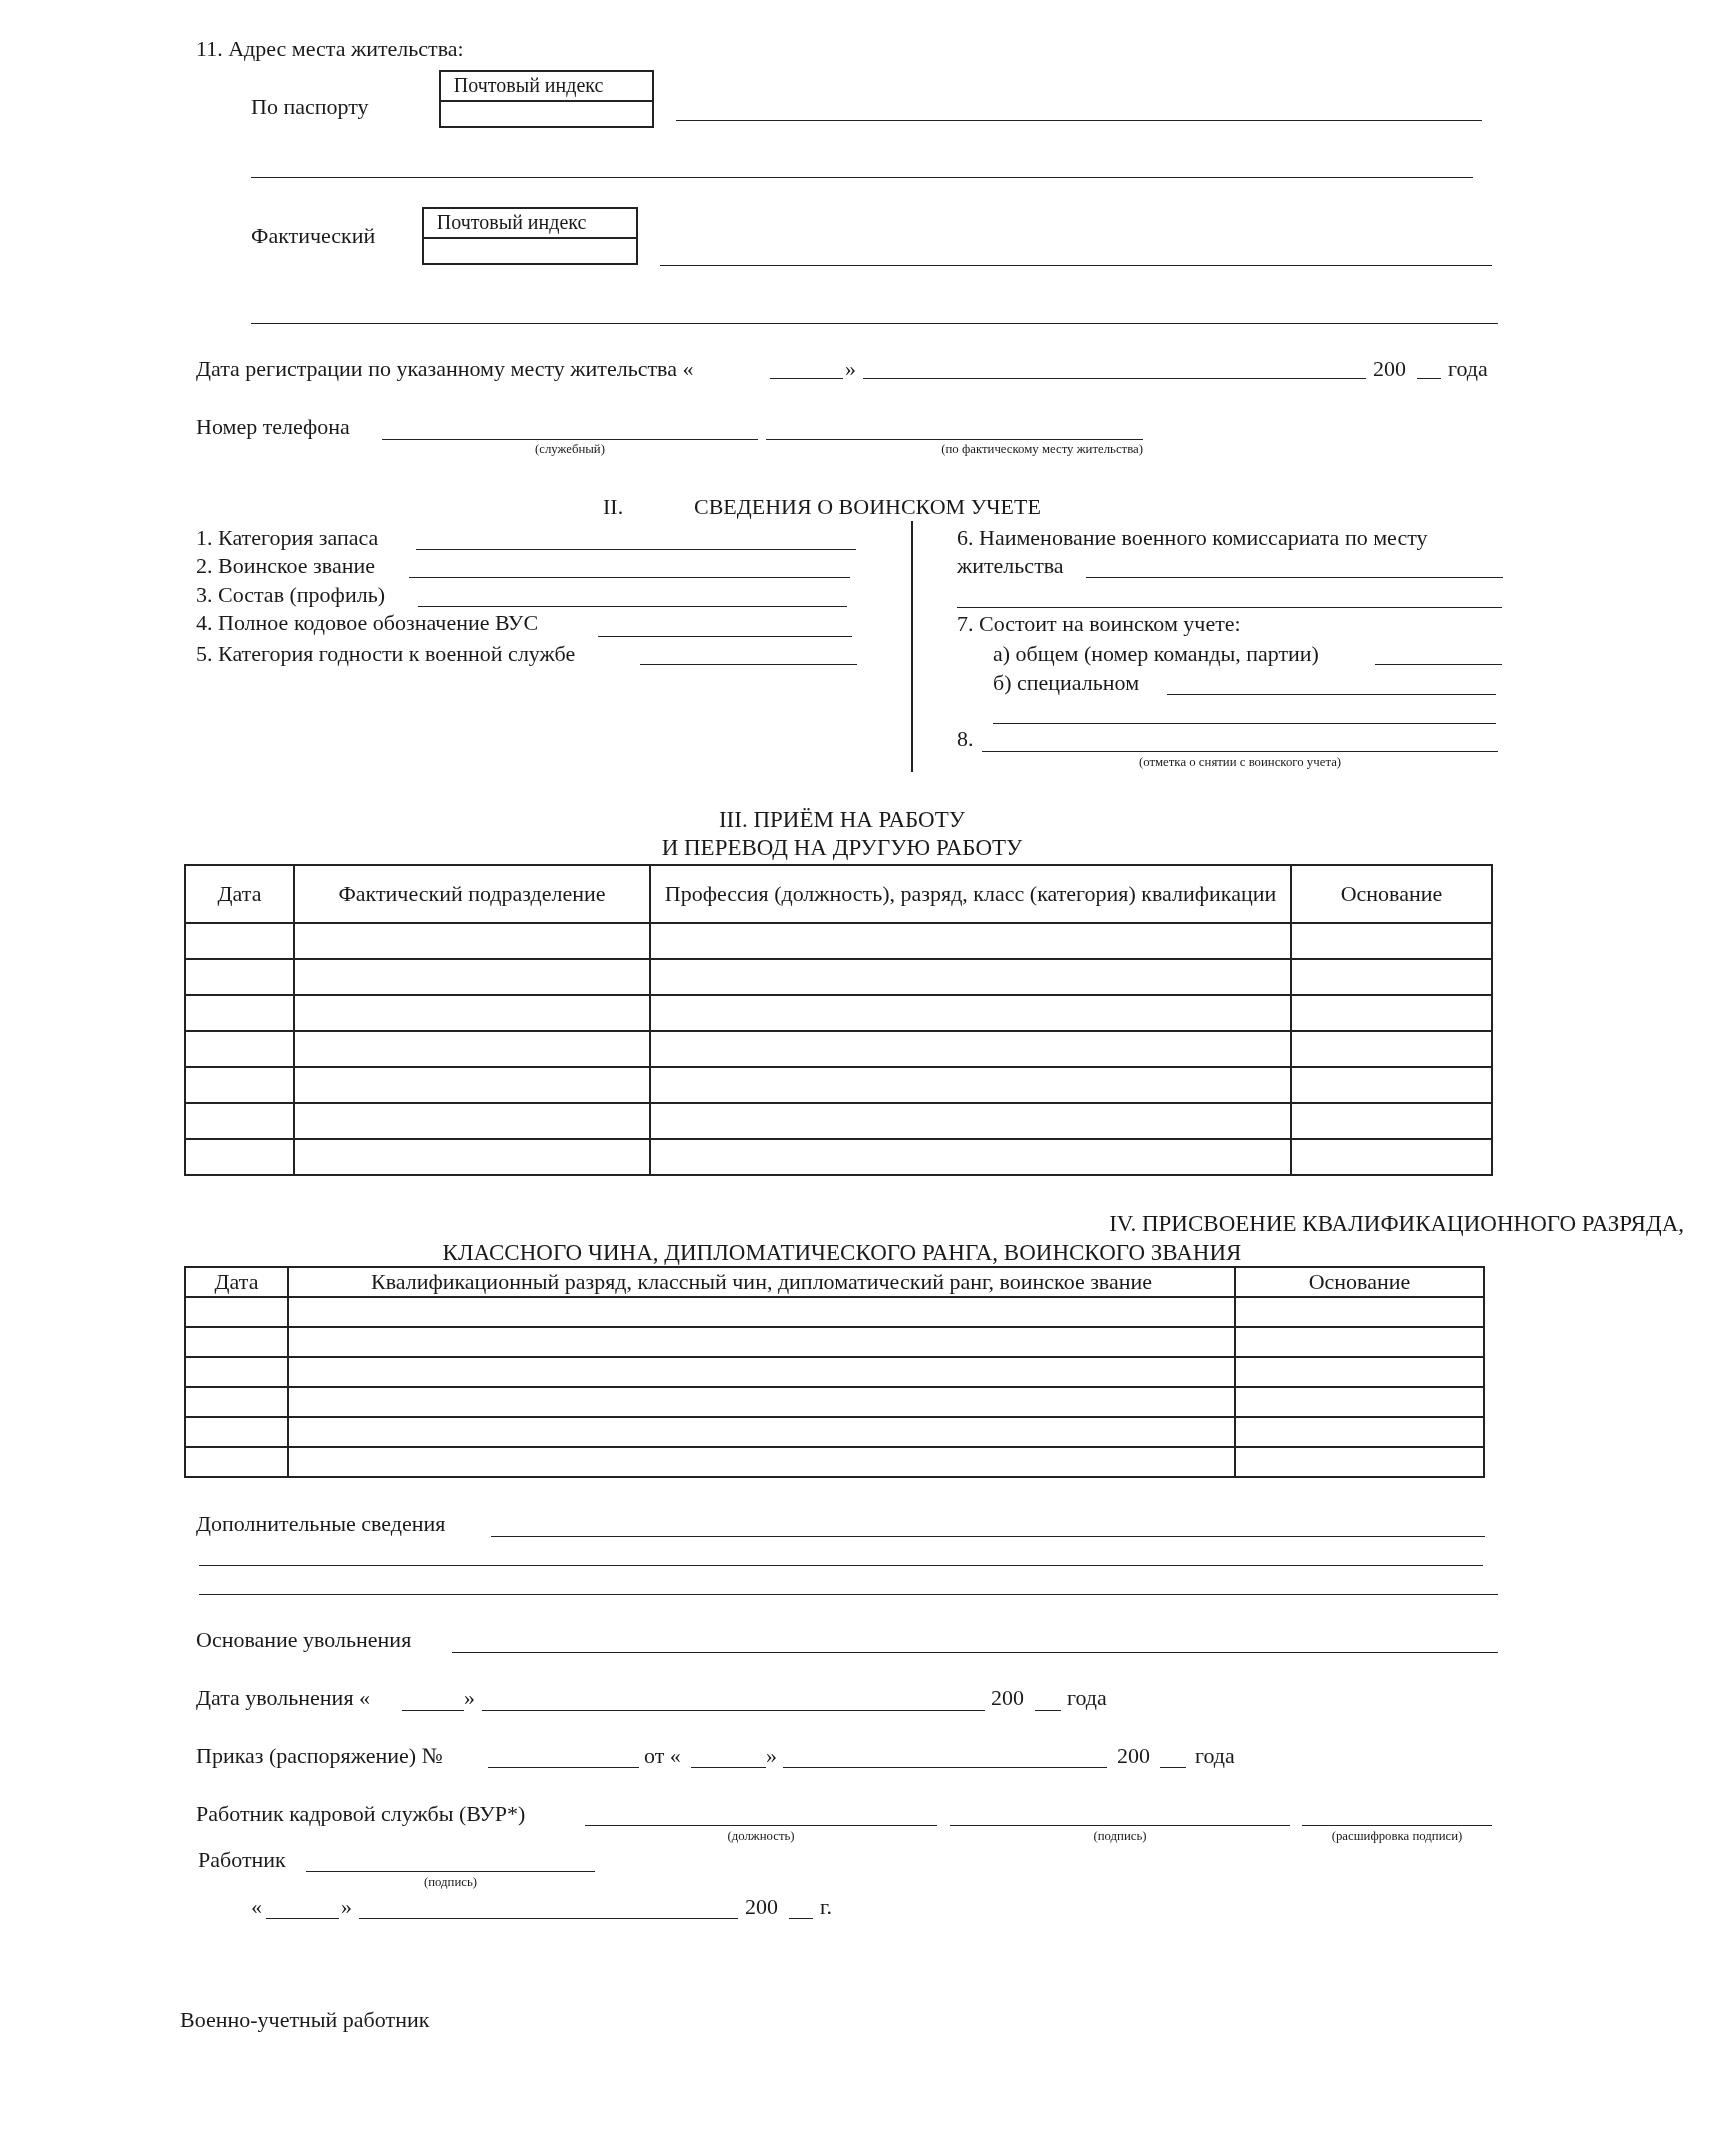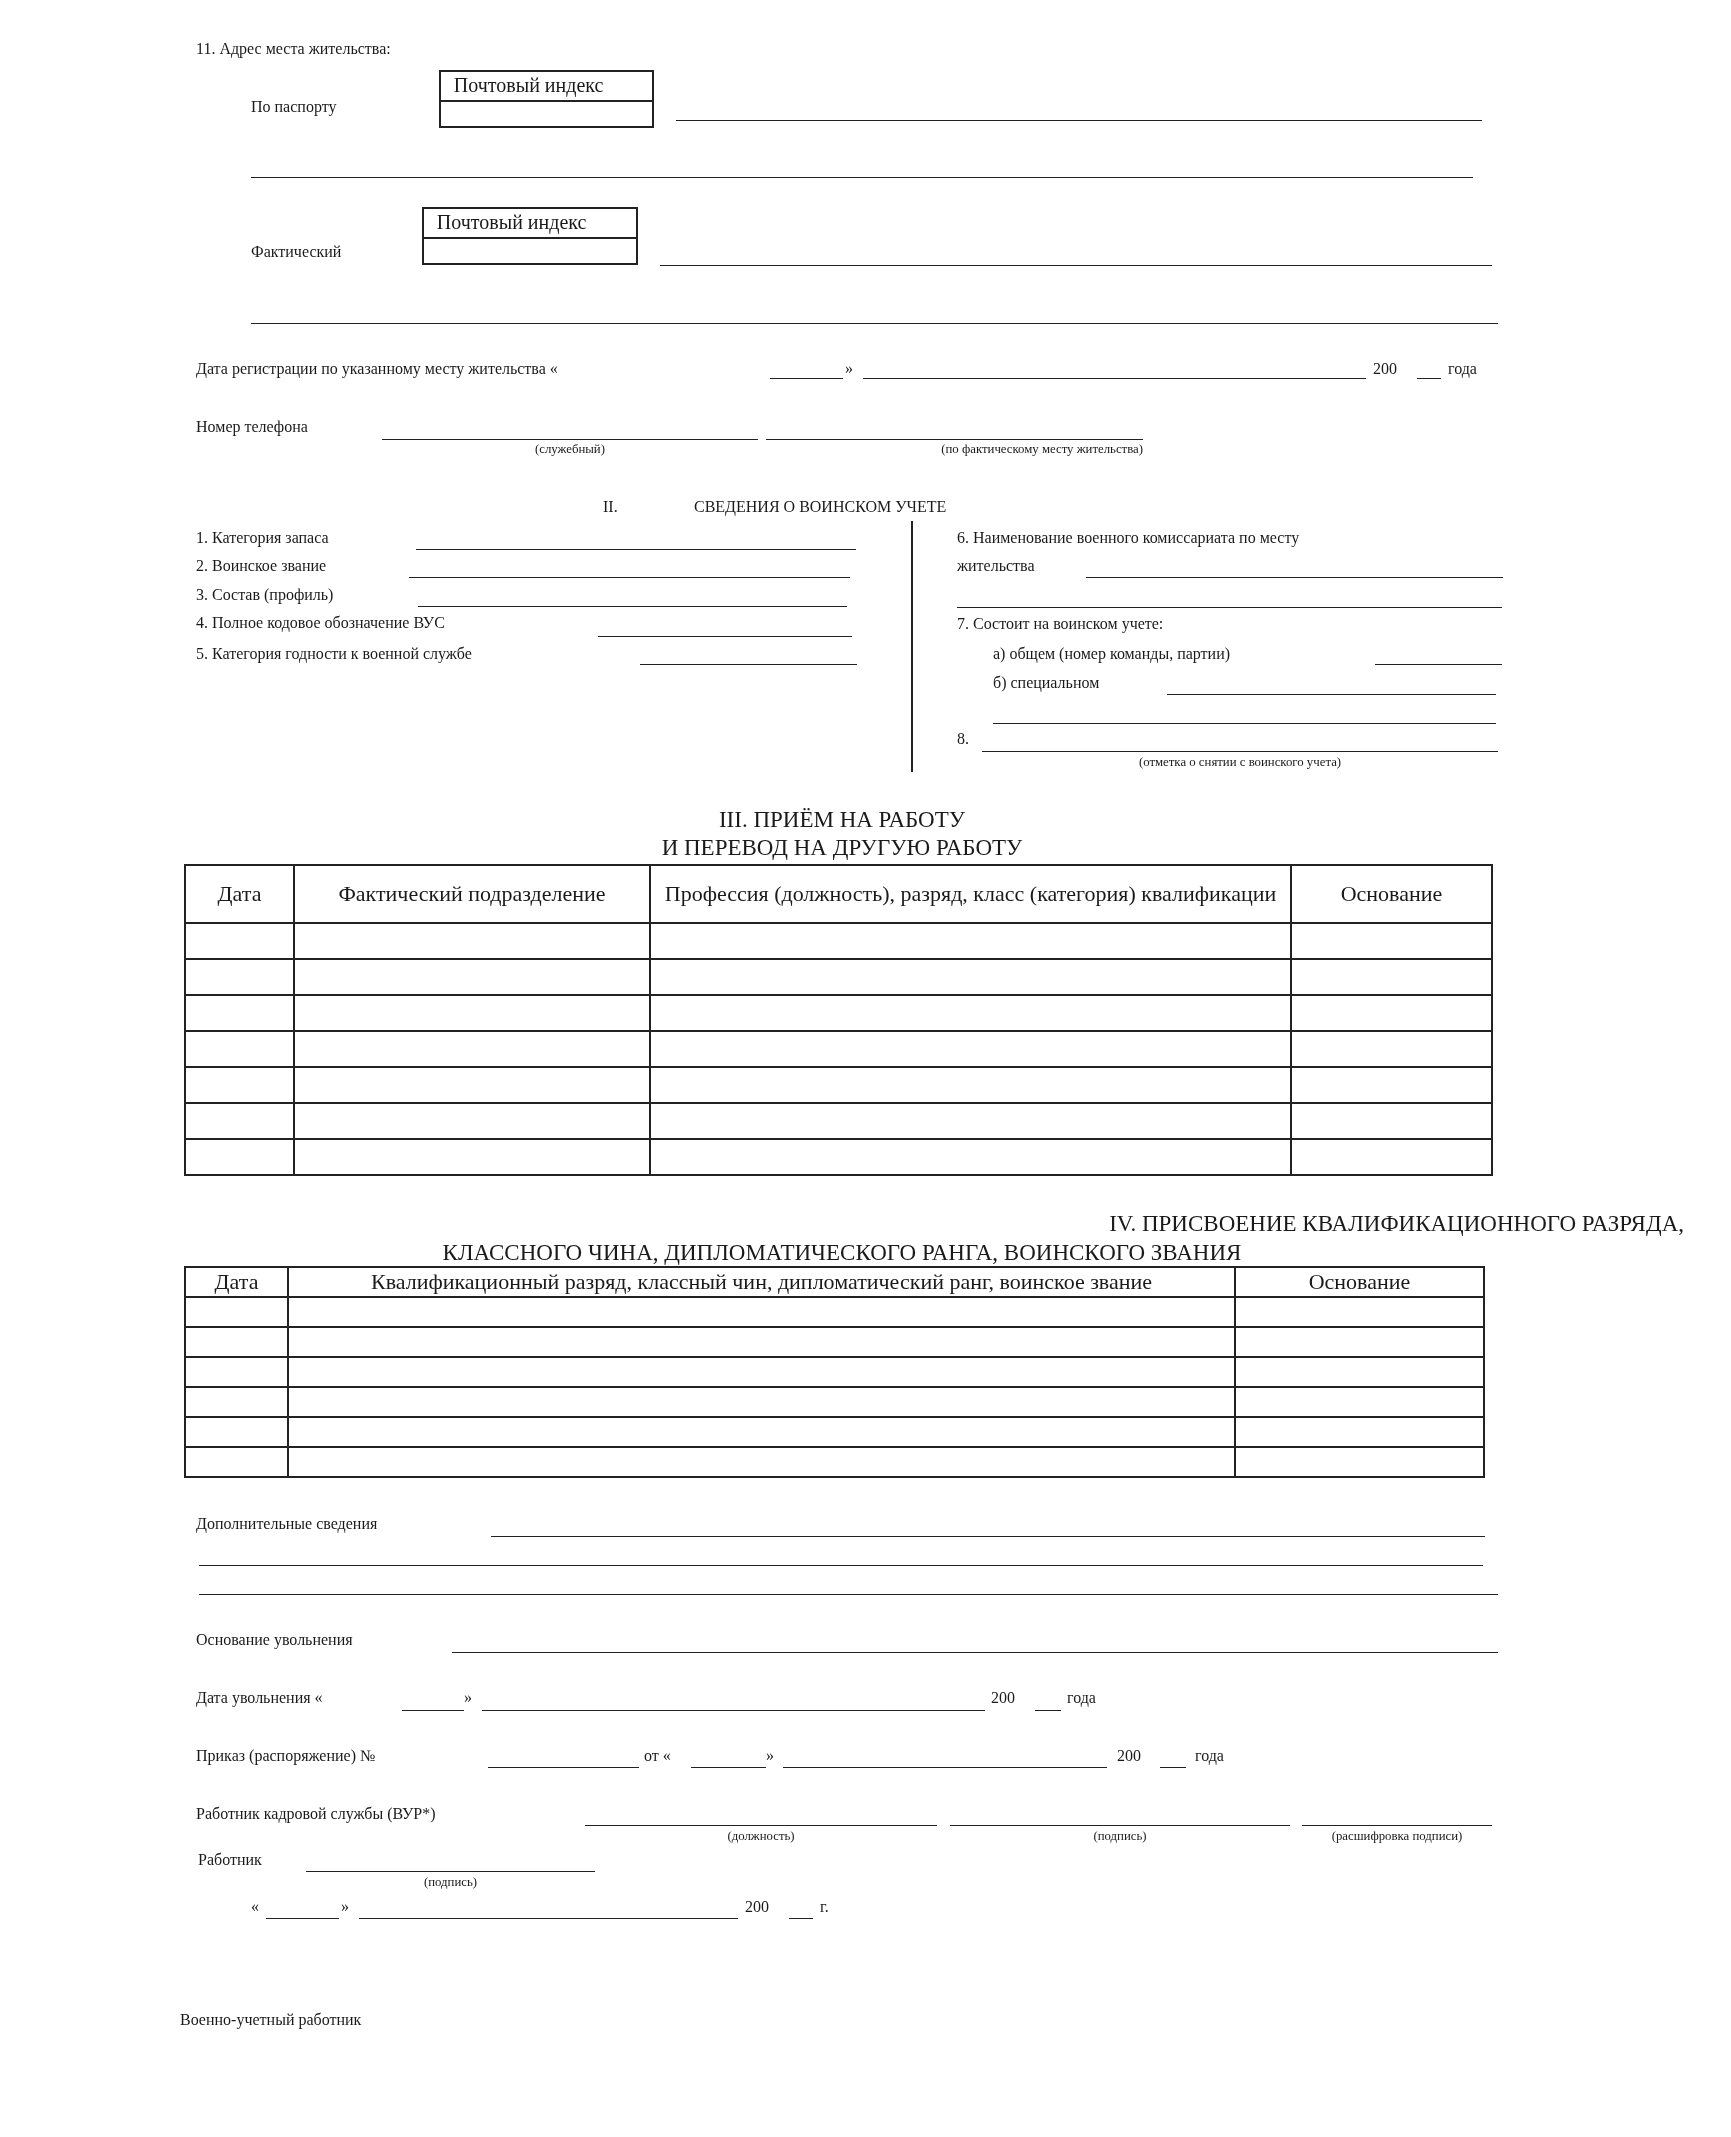--- a/index.html
+++ b/index.html
@@ -1,17 +1,17 @@
 <!DOCTYPE html>
 <html style="font-size:14.6px"><head>
 <meta charset="utf-8">
 <style>
   html,body{margin:0;padding:0;background:#fff;}
   body{width:1732px;height:2137px;position:relative;overflow:hidden;font-family:"Liberation Serif","DejaVu Serif",serif;color:#1a1a1a;}
-  .t{position:absolute;font-size:16px;line-height:27.4px;white-space:nowrap;}
+  .t{position:absolute;font-size:22px;line-height:27.4px;white-space:nowrap;}
   .s{position:absolute;font-size:12.8px;line-height:14.6px;white-space:nowrap;text-align:center;}
   .ln{position:absolute;height:0;border-top:1.8px solid #222;}
   .vl{position:absolute;width:0;border-left:2.7px solid #222;}
   .box{position:absolute;border:2.7px solid #222;box-sizing:border-box;}
   .box .hdr{height:28px;border-bottom:2.7px solid #222;font-size:20px;line-height:27.4px;padding-left:12.8px;white-space:nowrap;}
   .center{position:absolute;left:0;width:1684px;text-align:center;font-size:23px;line-height:27.4px;}
   table.grid{position:absolute;border-collapse:collapse;table-layout:fixed;}
   table.grid td,table.grid th{border:2.7px solid #222;font-weight:normal;font-size:22px;line-height:24px;text-align:center;padding:0 3.7px;vertical-align:middle;}
 </style>
 </head>
@@ -20,21 +20,21 @@
 <div class="t" style="left:196px;top:35px;">11. Адрес места жительства:</div>
 
 <div class="t" style="left:251px;top:93px;">По паспорту</div>
 <div class="box" style="left:439px;top:70px;width:215px;height:58px;">
   <div class="hdr">Почтовый индекс</div>
   <div style="height:24px;"></div>
 </div>
 <div class="ln" style="left:676px;top:120px;width:806px;"></div>
 <div class="ln" style="left:251px;top:177px;width:1222px;"></div>
 
-<div class="t" style="left:251px;top:238px;">Фактический</div>
+<div class="t" style="left:251px;top:222px;">Фактический</div>
 <div class="box" style="left:422px;top:207px;width:216px;height:58px;">
   <div class="hdr">Почтовый индекс</div>
   <div style="height:24px;"></div>
 </div>
 <div class="ln" style="left:660px;top:265px;width:832px;"></div>
 <div class="ln" style="left:251px;top:323px;width:1247px;"></div>
 
 <div class="t" style="left:196px;top:355px;">Дата регистрации по указанному месту жительства «</div>
 <div class="ln" style="left:770px;top:378px;width:73px;"></div>
 <div class="t" style="left:845px;top:355px;">»</div>

